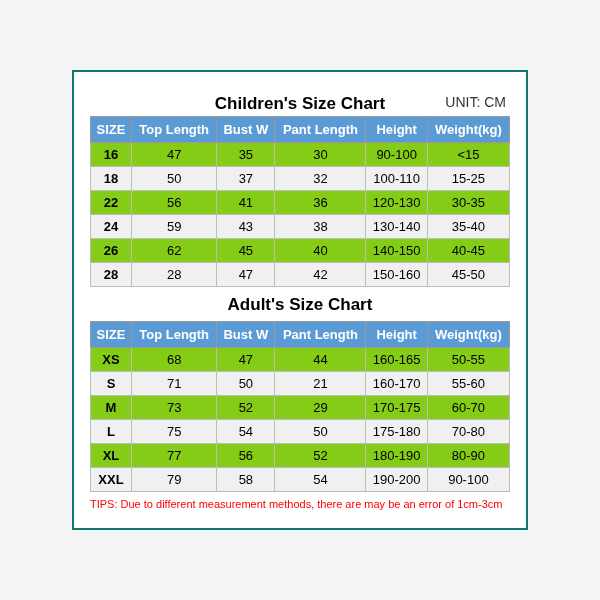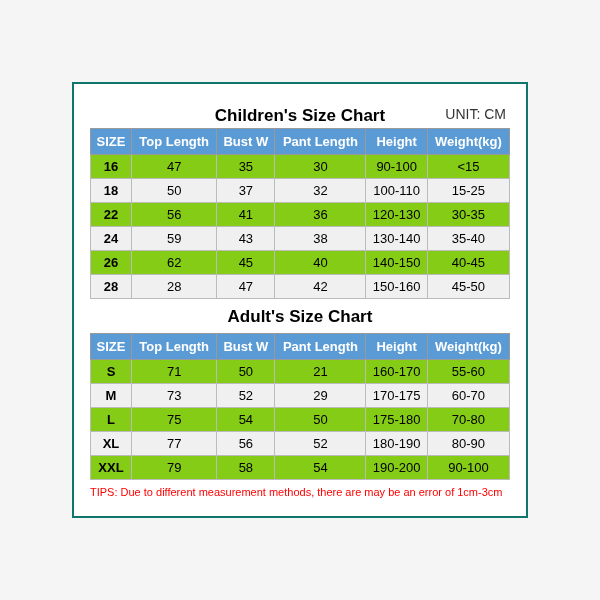--- a/index.html
+++ b/index.html
@@ -155,20 +155,28 @@
       <tr>
         <th>SIZE</th>
         <th>Top Length</th>
         <th>Bust W</th>
         <th>Pant Length</th>
         <th>Height</th>
         <th>Weight(kg)</th>
       </tr>
     </thead>
     <tbody id="adult-tbody">
+    <tr>
+          <td>XS</td>
+          <td>68</td>
+          <td>47</td>
+          <td>44</td>
+          <td>160-165</td>
+          <td>50-55</td>
+        </tr>
         <tr>
           <td>S</td>
           <td>71</td>
           <td>50</td>
           <td>21</td>
           <td>160-170</td>
           <td>55-60</td>
         </tr>
         <tr>
           <td>M</td>

